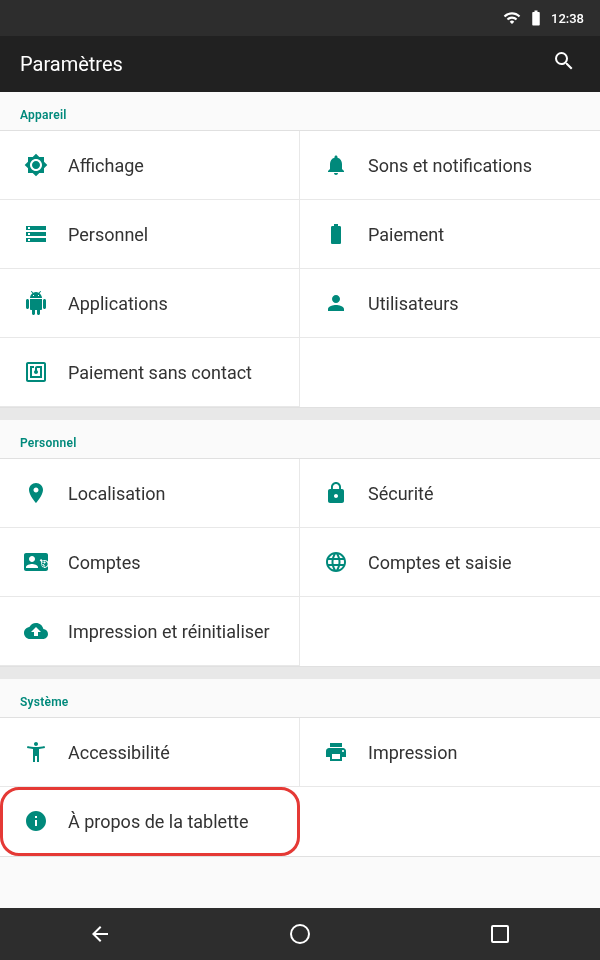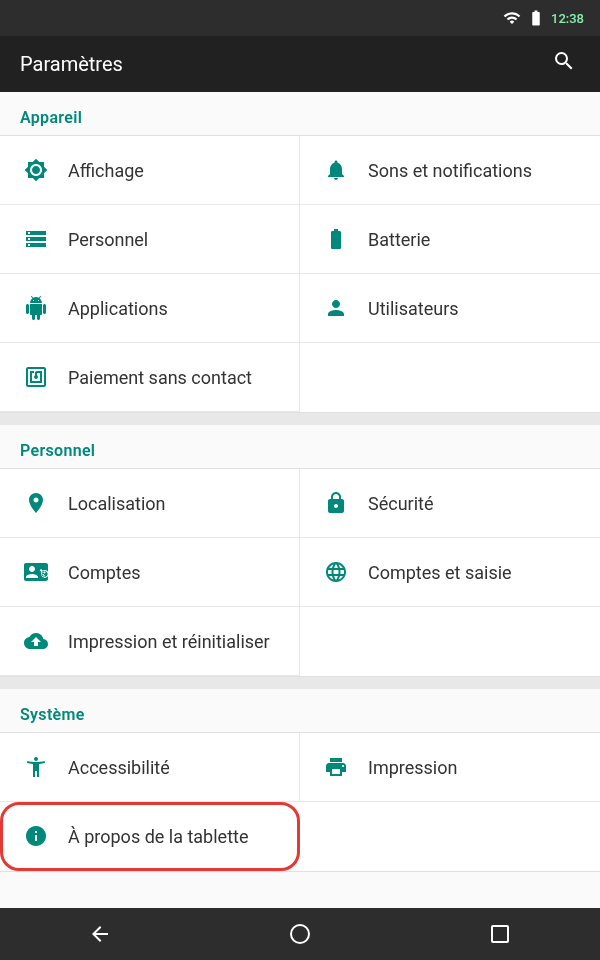--- a/index.html
+++ b/index.html
@@ -23,21 +23,21 @@
       padding: 0 16px;
       gap: 8px;
       flex-shrink: 0;
     }
     .status-bar-icons {
       display: flex;
       align-items: center;
       gap: 6px;
     }
     .status-time {
-      color: #86efac;
+      color: #ffffff;
       font-size: 13px;
       font-weight: 500;
     }
 
     
     .top-bar {
       background: #212121;
       height: 56px;
       display: flex;
       align-items: center;
@@ -66,21 +66,21 @@
       overflow-y: auto;
     }
 
     
     .section {
       background: #fafafa;
     }
     .section-header {
       padding: 16px 20px 8px 20px;
       color: #00897b;
-      font-size: 16px;
+      font-size: 12px;
       font-weight: 600;
       letter-spacing: 0.02em;
     }
     .section-body {
       background: white;
       border-top: 1px solid #e0e0e0;
       border-bottom: 1px solid #e0e0e0;
     }
 
     
@@ -228,21 +228,21 @@
           </div>
           <span class="item-label">Personnel</span>
         </div>
 
         <div class="settings-item">
           <div class="item-icon">
             <svg viewBox="0 0 24 24">
               <path d="M15.67 4H14V2h-4v2H8.33C7.6 4 7 4.6 7 5.33v15.33C7 21.4 7.6 22 8.33 22h7.33c.74 0 1.34-.6 1.34-1.33V5.33C17 4.6 16.4 4 15.67 4z"></path>
             </svg>
           </div>
-          <span class="item-label">Batterie</span>
+          <span class="item-label">Paiement</span>
         </div>
 
         <div class="settings-item">
           <div class="item-icon">
             <svg viewBox="0 0 24 24">
               <path d="M6 18c0 .55.45 1 1 1h1v3.5c0 .83.67 1.5 1.5 1.5s1.5-.67 1.5-1.5V19h2v3.5c0 .83.67 1.5 1.5 1.5s1.5-.67 1.5-1.5V19h1c.55 0 1-.45 1-1V8H6v10zM3.5 8C2.67 8 2 8.67 2 9.5v7c0 .83.67 1.5 1.5 1.5S5 17.33 5 16.5v-7C5 8.67 4.33 8 3.5 8zm17 0c-.83 0-1.5.67-1.5 1.5v7c0 .83.67 1.5 1.5 1.5s1.5-.67 1.5-1.5v-7c0-.83-.67-1.5-1.5-1.5zm-4.97-5.84l1.3-1.3c.2-.2.2-.51 0-.71-.2-.2-.51-.2-.71 0l-1.48 1.48C13.85 1.23 12.95 1 12 1c-.96 0-1.86.23-2.66.63L7.85.15c-.2-.2-.51-.2-.71 0-.2.2-.2.51 0 .71l1.31 1.31C7.08 3.33 6 5.05 6 7h12c0-1.95-1.08-3.67-2.47-4.84zM10 5H9V4h1v1zm5 0h-1V4h1v1z"></path>
             </svg>
           </div>
           <span class="item-label">Applications</span>
         </div>

